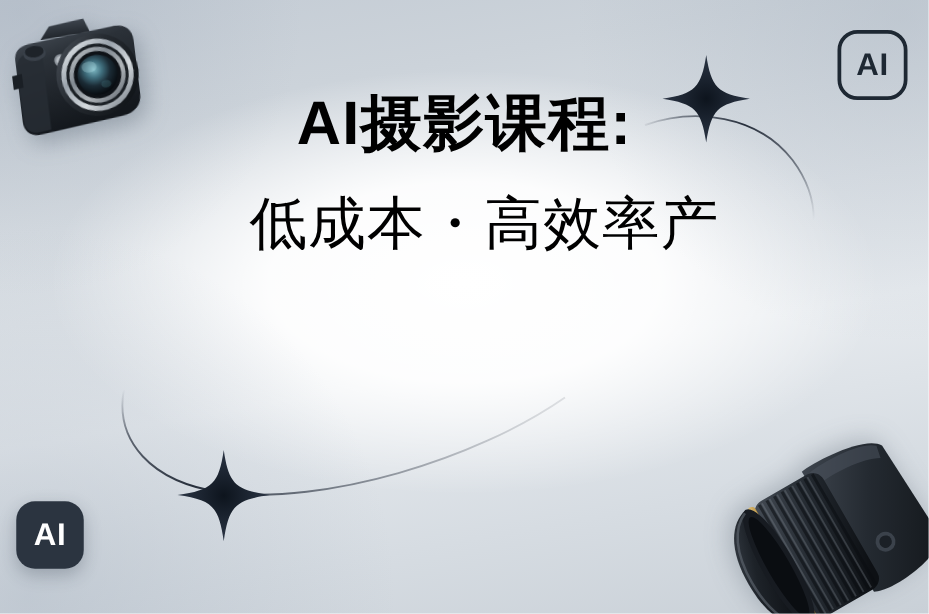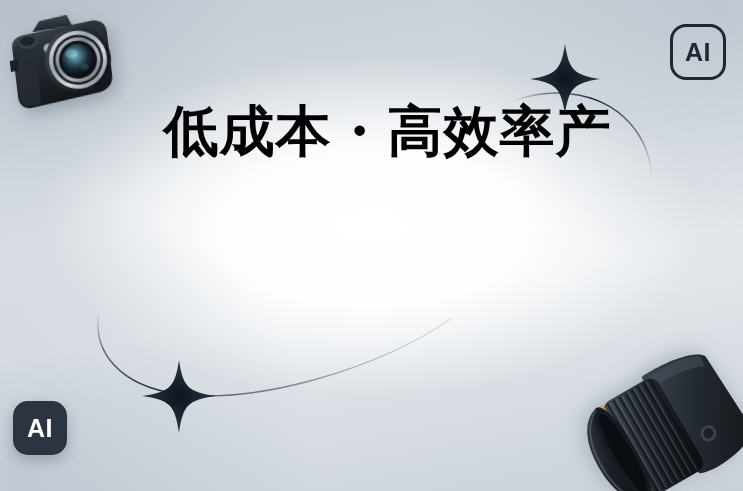--- a/index.html
+++ b/index.html
@@ -40,22 +40,22 @@
     letter-spacing:0.5px;
   }
   .line-title {
     font-size:49px;
     font-weight:bold;
     line-height:1.06;
     letter-spacing:1px;
     white-space:nowrap;
   }
   .line-main {
-    font-size:55px;
-    font-weight:bold;
+    font-size:46px;
+    font-weight:normal;
     line-height:1.16;
     letter-spacing:1px;
     white-space:nowrap;
     margin-left:32px;
   }
   .l2 { margin-top:26px; }
   .l3 { margin-top:2px; }
 
   
   .badge-outline {
@@ -255,20 +255,21 @@
 
       <path d="M 38 26 C 20 30, 10 50, 10 79 C 10 108, 20 128, 38 132 Z" fill="url(#hoodG)"></path>
       <ellipse cx="38" cy="79" rx="13" ry="53" fill="#171b21"></ellipse>
       <ellipse cx="38" cy="79" rx="9" ry="46" fill="#0a0d11"></ellipse>
 
       <path d="M 36 28 C 22 34, 13 52, 13 79 C 13 96, 17 112, 24 122" fill="none" stroke="#6d757f" stroke-width="2" opacity="0.5"></path>
     </g>
   </svg>
 
   <div class="headline">
+    <div class="line-title">AI摄影课程:</div>
     <div class="line-main l2">低成本・高效率产</div>
   </div>
 
   <div class="badge-outline">
     <span>AI</span>
   </div>
 
   <div class="badge-filled">
     <span>AI</span>
   </div>

